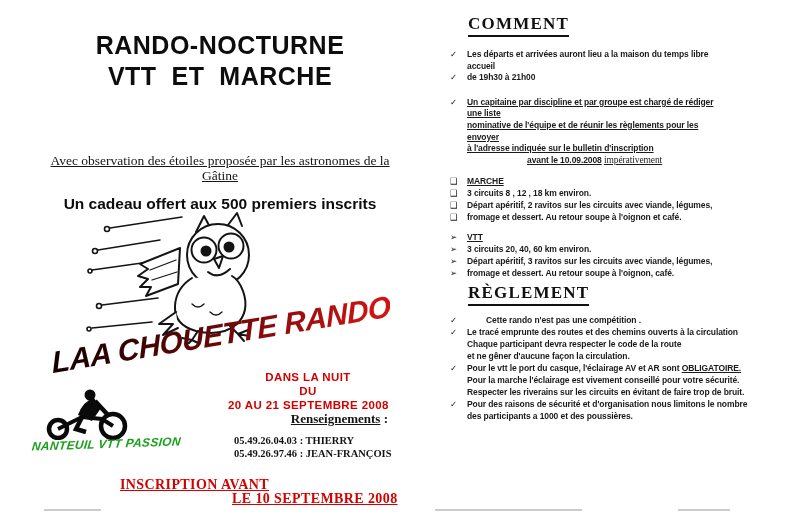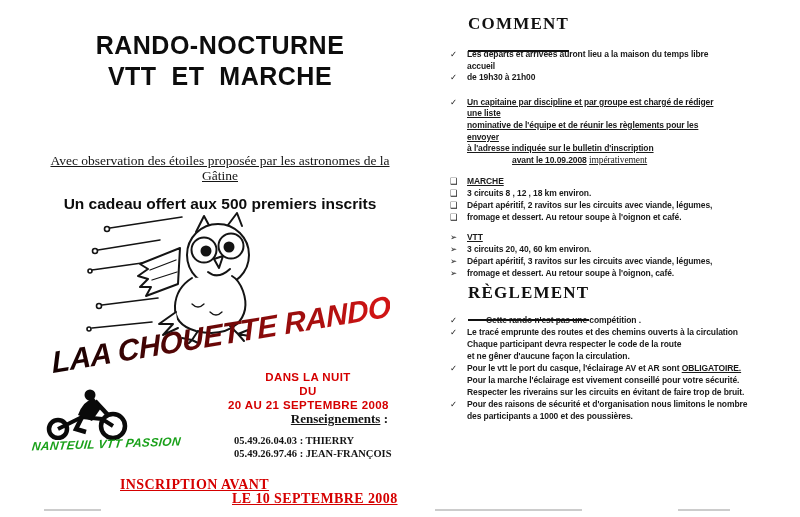--- a/index.html
+++ b/index.html
@@ -45,31 +45,31 @@
     font-weight:700;font-size:14px;letter-spacing:.4px;text-decoration:underline;white-space:nowrap;}
   .inscr1{left:120px;top:477px;}
   .inscr2{left:232px;top:491px;}
   .bseg{height:2px;background:#cccccc;top:509px;}
 
   
   .rightcol{left:440px;top:0;width:360px;height:517px;}
   .rhead{
     font-family:"Liberation Serif",serif;font-weight:700;font-size:17px;
     letter-spacing:1.2px;color:#111;border-bottom:2px solid #111;
-    display:inline-block;padding-bottom:16px;position:absolute;left:28px;white-space:nowrap;}
+    display:inline-block;padding-bottom:1px;position:absolute;left:28px;white-space:nowrap;}
   .rbody{font-weight:700;font-size:8.5px;letter-spacing:-.1px;color:#1a1a1a;}
   .row{display:flex;align-items:flex-start;}
   .marker{flex:0 0 17px;font-family:"DejaVu Sans",sans-serif;
     font-size:8.5px;line-height:11.6px;font-weight:400;color:#222;}
   .rowtext{flex:1;}
   .line{white-space:nowrap;line-height:11.6px;}
   .lh12 .line,.lh12 .marker{line-height:12px;}
   .u{text-decoration:underline;}
   .serif-note{font-family:"Liberation Serif",serif;font-weight:400;font-size:9.5px;text-decoration:underline;}
-  .indent-final{margin-left:45px;}
+  .indent-final{margin-left:60px;}
   .indent-first{margin-left:19px;}
   .gap13{margin-top:13px;}
   #c-rows{position:absolute;left:10px;top:49px;width:345px;}
   #m-rows{position:absolute;left:10px;top:175px;width:345px;}
   #v-rows{position:absolute;left:10px;top:231px;width:345px;}
   #g-rows{position:absolute;left:10px;top:314px;width:348px;}
 </style>
 </head>
 <body>
 

